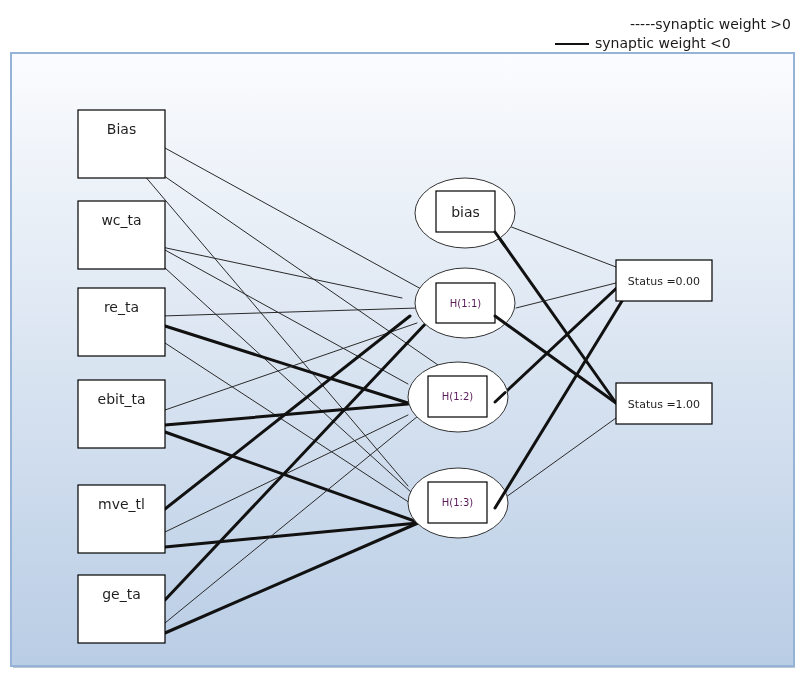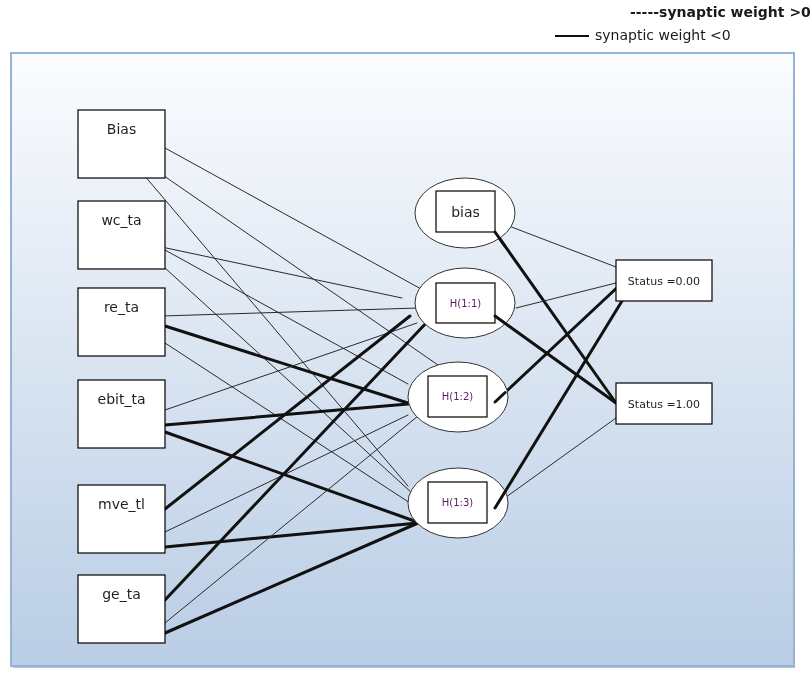--- a/index.html
+++ b/index.html
@@ -1,20 +1,20 @@
 <!DOCTYPE html>
 <html><head>
 <meta charset="utf-8">
 <style>
   html, body { margin: 0; padding: 0; background: #ffffff; }
   body { width: 810px; height: 676px; position: relative; overflow: hidden;
          font-family: "DejaVu Sans", sans-serif; }
   .legend { position: absolute; font-size: 14px; color: #1a1a1a; white-space: nowrap; }
-  .legend-pos { left: 630px; top: 4px; font-weight: bold; }
-  .legend-neg { left: 555px; top: 27px; }
+  .legend-pos { left: 630px; top: 16px; }
+  .legend-neg { left: 555px; top: 35px; }
   .legend-neg .line-sample { display: inline-block; width: 34px; height: 0;
          border-top: 2px solid #111; vertical-align: middle; margin-right: 6px; }
   svg { position: absolute; left: 0; top: 0; }
   .node-text { font-family: "DejaVu Sans", sans-serif; fill: #1f1f1f; }
 </style>
 </head>
 <body>
 
 <div class="legend legend-pos">
   <span>-----synaptic  weight  &gt;0</span>

